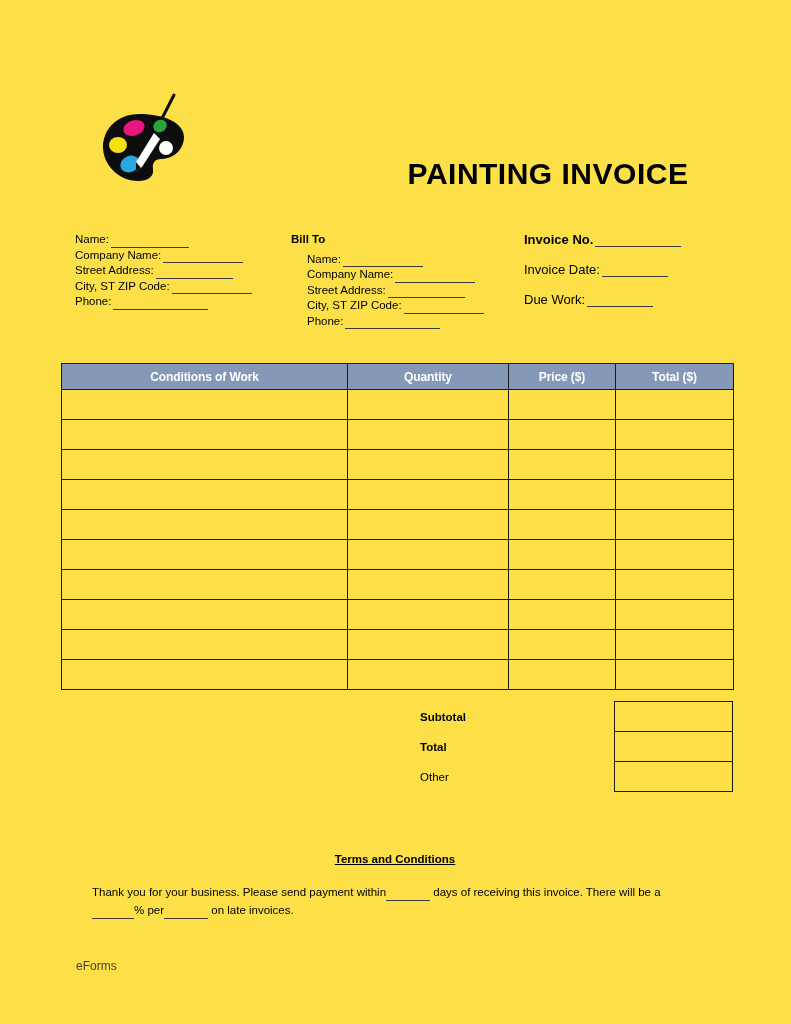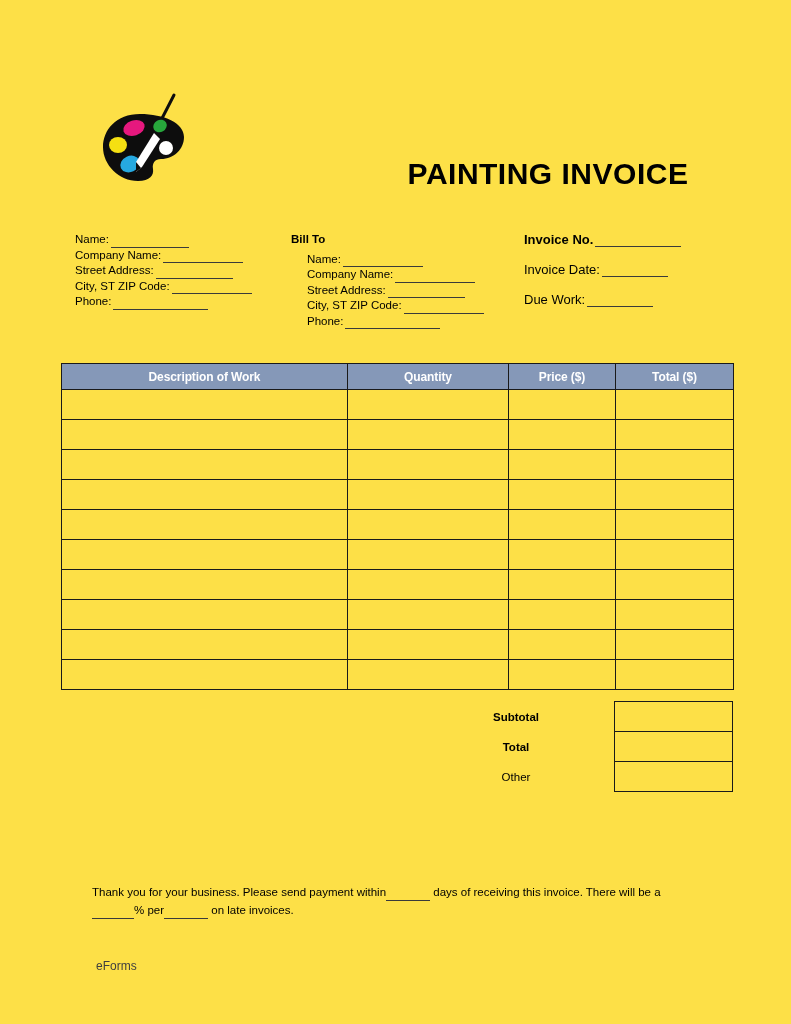--- a/index.html
+++ b/index.html
@@ -120,21 +120,21 @@
     left: 420px;
     top: 701px;
     width: 309px;
     border-collapse: collapse;
     table-layout: fixed;
   }
   .totals td { padding: 0; height: 29px; }
   .totals .tl-label {
     width: 192px;
     border: none;
-    text-align: center;
+    text-align: left;
     padding-right: 2px;
     font-size: 11.5px;
     vertical-align: middle;
   }
   .totals .tl-label.bold { font-weight: bold; }
   .totals .tl-box {
     width: 117px;
     border: 1.6px solid #1a1a1a;
   }
 
@@ -164,21 +164,21 @@
     height: 11px;
     vertical-align: bottom;
   }
   .tb-days { width: 44px; }
   .tb-pct  { width: 42px; }
   .tb-per  { width: 44px; }
 
   
   .footer-brand {
     position: absolute;
-    left: 96px;
+    left: 76px;
     top: 959px;
     font-size: 12px;
     color: #3f3f3f;
   }
 </style>
 </head>
 <body>
 
 <div class="page">
 
@@ -249,21 +249,21 @@
       <span>Invoice  Date:</span><span class="blank b-invdate"></span>
     </div>
     <div class="meta-row">
       <span>Due Work:</span><span class="blank b-duedate"></span>
     </div>
   </div>
 
   <table class="items">
     <thead>
       <tr>
-        <th class="col-desc">Description of Work</th>
+        <th class="col-desc">Conditions of Work</th>
         <th class="col-qty">Quantity</th>
         <th class="col-price">Price ($)</th>
         <th class="col-total">Total ($)</th>
       </tr>
     </thead>
     <tbody>
       <tr>
         <td class="col-desc"></td>
         <td class="col-qty"></td>
         <td class="col-price"></td>
@@ -336,20 +336,21 @@
         <td class="tl-label bold">Total</td>
         <td class="tl-box"></td>
       </tr>
       <tr>
         <td class="tl-label">Other</td>
         <td class="tl-box"></td>
       </tr>
     </tbody>
   </table>
 
+  <div class="terms-title">Terms and Conditions</div>
   <div class="terms-body">
     <span>Thank  you for your business. Please send payment within</span><span class="t-blank tb-days"></span>
     <span>days of receiving  this invoice.  There will be a</span><span class="t-blank tb-pct"></span><span>% per</span><span class="t-blank tb-per"></span>
     <span>on late invoices.</span>
   </div>
 
   <div class="footer-brand">eForms</div>
 
 </div>
 

